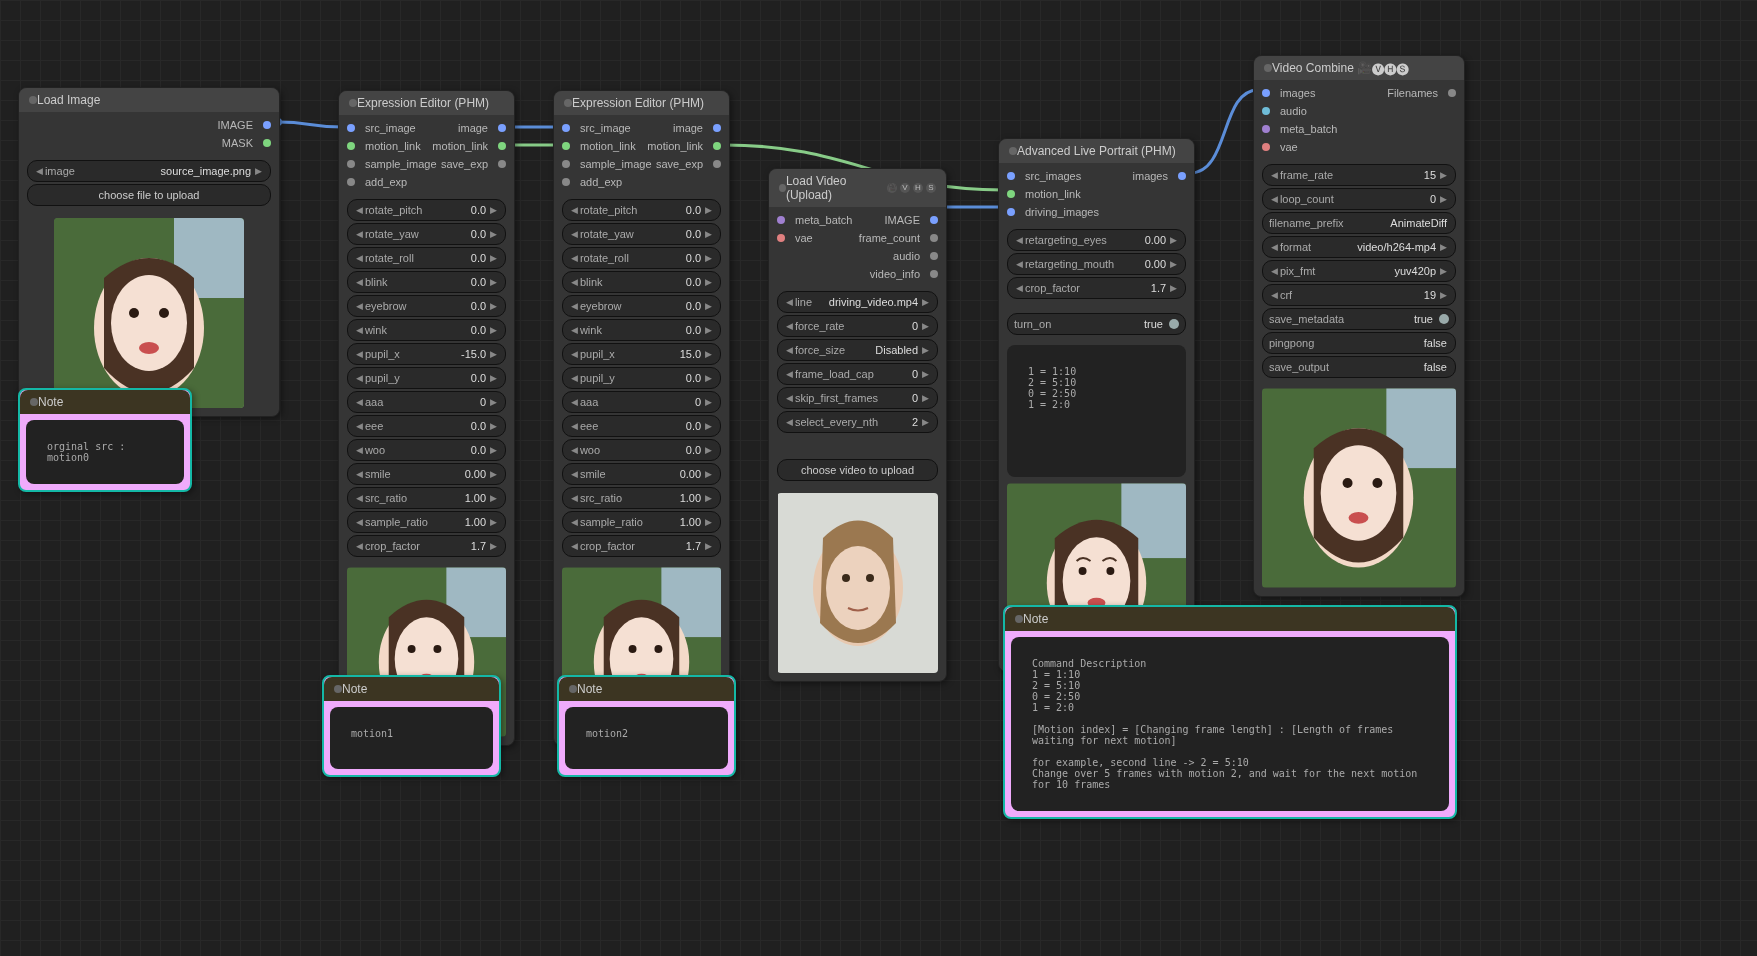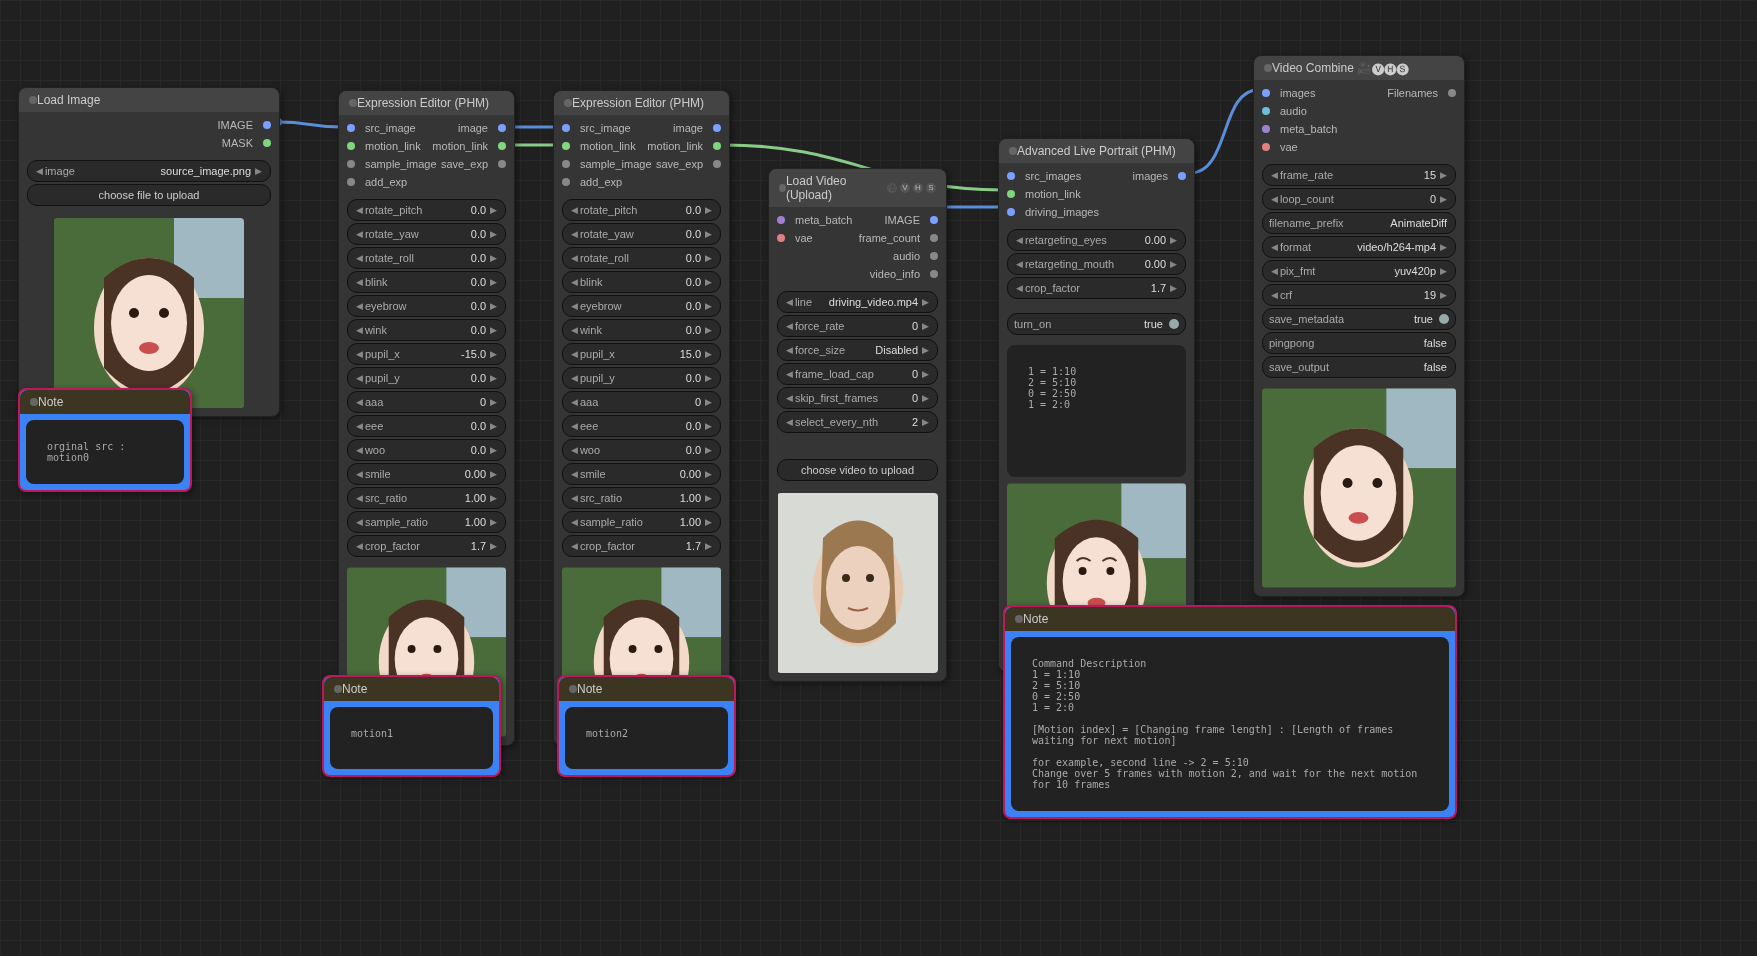--- a/index.html
+++ b/index.html
@@ -1,20 +1,20 @@
 <!DOCTYPE html>
 <html><head>
 <meta charset="utf-8">
 <style>
 html,body{margin:0;padding:0;width:1757px;height:956px;background:#202020;background-image:linear-gradient(#282828 1px,transparent 1px),linear-gradient(90deg,#282828 1px,transparent 1px);background-size:20px 20px;font-family:Arial,Helvetica,sans-serif;color:#b8b8b8;font-size:12px;overflow:hidden;position:relative}
 .node{position:absolute;background:#353535;border:1px solid #222;border-radius:8px;box-shadow:2px 2px 6px rgba(0,0,0,.4)}
 .node-title{background:#444;border-radius:8px 8px 0 0;padding:5px 10px;display:flex;align-items:center;color:#ccc}
 .title-dot{width:8px;height:8px;border-radius:50%;background:#666}
 .note .node-title{background:#3c3522}
-.note{background:#3b82f6;border:2px solid #be185d}
+.note{background:#f0abfc;border:2px solid #14b8a6}
 .note-body{margin:6px;background:#222;border-radius:8px;padding:21px;color:#aaa;font-family:monospace;font-size:10px;white-space:pre-wrap;min-height:20px}
 .slots{padding:4px 0}
 .slot{display:flex;justify-content:space-between;align-items:center;padding:1px 8px;font-size:11px;height:16px}
 .slot .l,.slot .r{display:flex;align-items:center;gap:10px}
 .port{width:8px;height:8px;border-radius:50%;background:#7aa0ff;display:inline-block}
 .port.green{background:#7fd67f}
 .port.purple{background:#a080d0}
 .port.red{background:#e08080}
 .port.grey{background:#888}
 .port.cyan{background:#6fbdd8}

